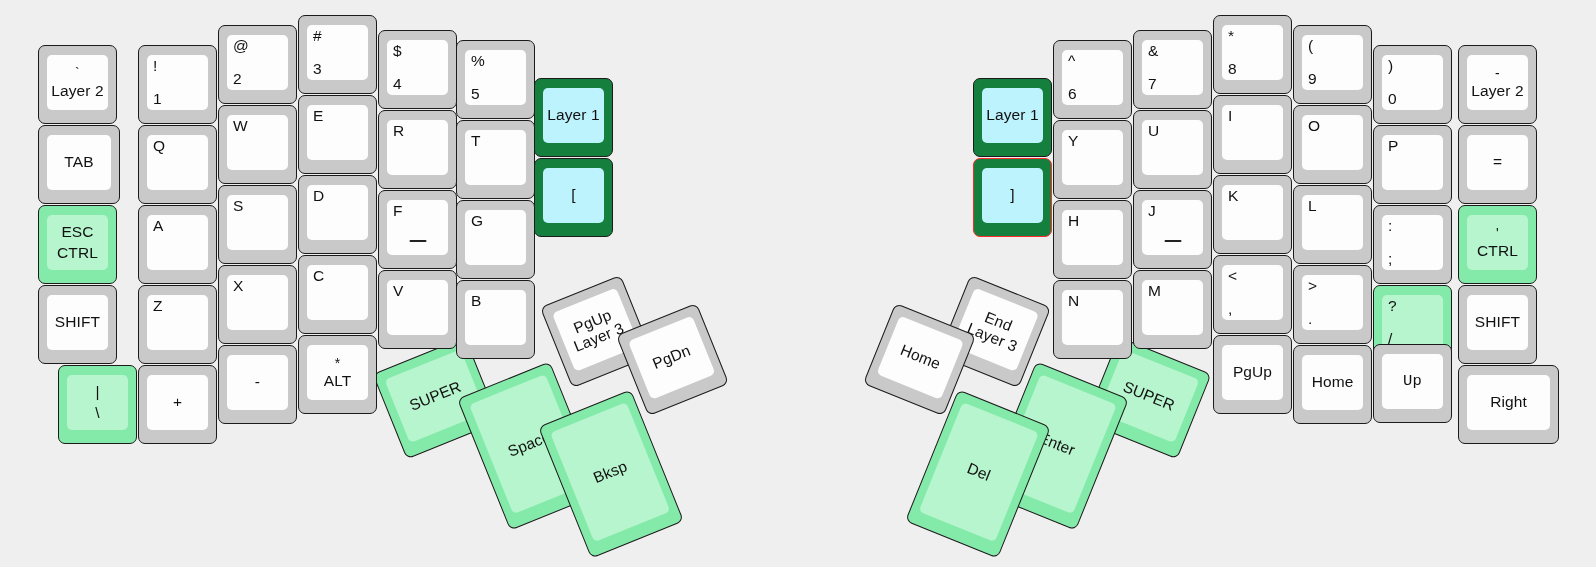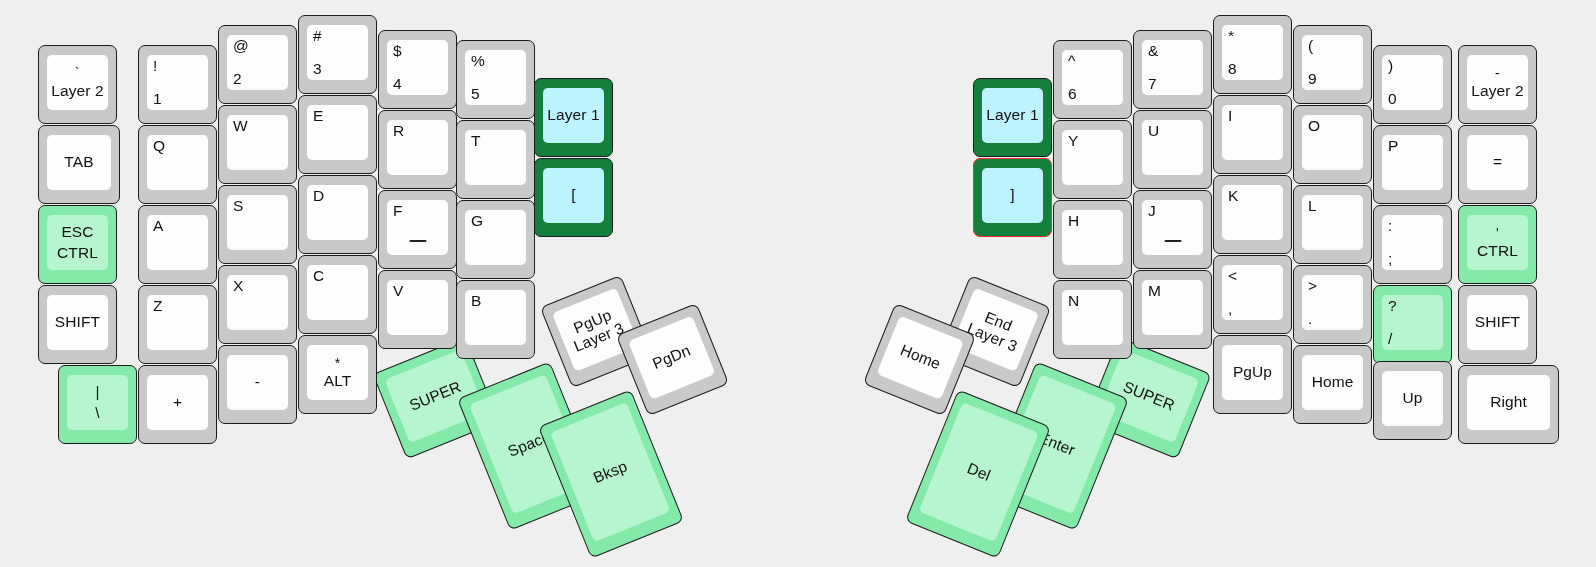--- a/index.html
+++ b/index.html
@@ -372,21 +372,21 @@
         <div class="lg upper">:</div>
         <div class="lg lower">;</div>
       </div>
     </div>
     <div class="key green" style="left: 1373px; top: 285px; width: 79px; height: 79px; z-index: 95;">
       <div class="cap tl">
         <div class="lg upper">?</div>
         <div class="lg lower">/</div>
       </div>
     </div>
-    <div class="key" style="left: 1373px; top: 361px; width: 79px; height: 79px; z-index: 95;">
+    <div class="key" style="left: 1373px; top: 344px; width: 79px; height: 79px; z-index: 95; font-family: Liberation Mono, monospace;">
       <div class="cap">
         <div class="lg">Up</div>
       </div>
     </div>
     <div class="key" style="left: 1458px; top: 45px; width: 79px; height: 79px; z-index: 94;">
       <div class="cap topmark">
         <div class="lg mark">-</div>
         <div class="lg">Layer 2</div>
       </div>
     </div>

